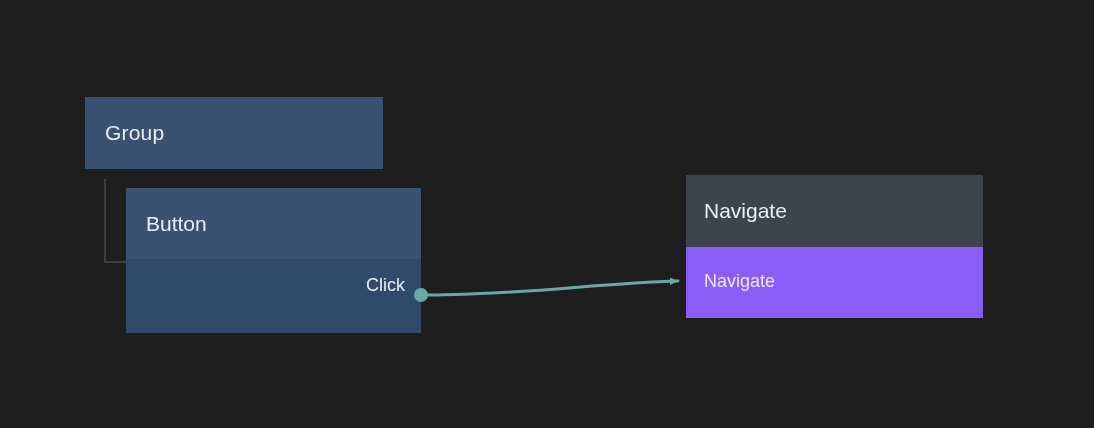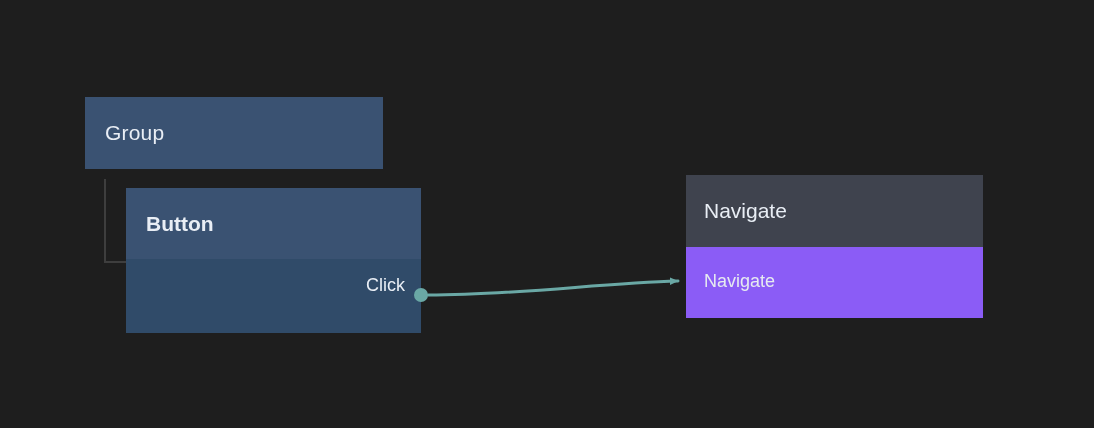--- a/index.html
+++ b/index.html
@@ -77,21 +77,20 @@
     height: 145px;
     background: #304b69;
   }
   .node-button .node-header {
     position: absolute;
     left: 0;
     top: 0;
     width: 100%;
     height: 71px;
     background: #3a5272;
-    font-weight: bold;
   }
   .node-button .node-title {
     position: absolute;
     left: 20px;
     top: 50%;
     transform: translateY(-50%);
     color: #e9eef5;
     font-size: 21px;
     white-space: nowrap;
   }

